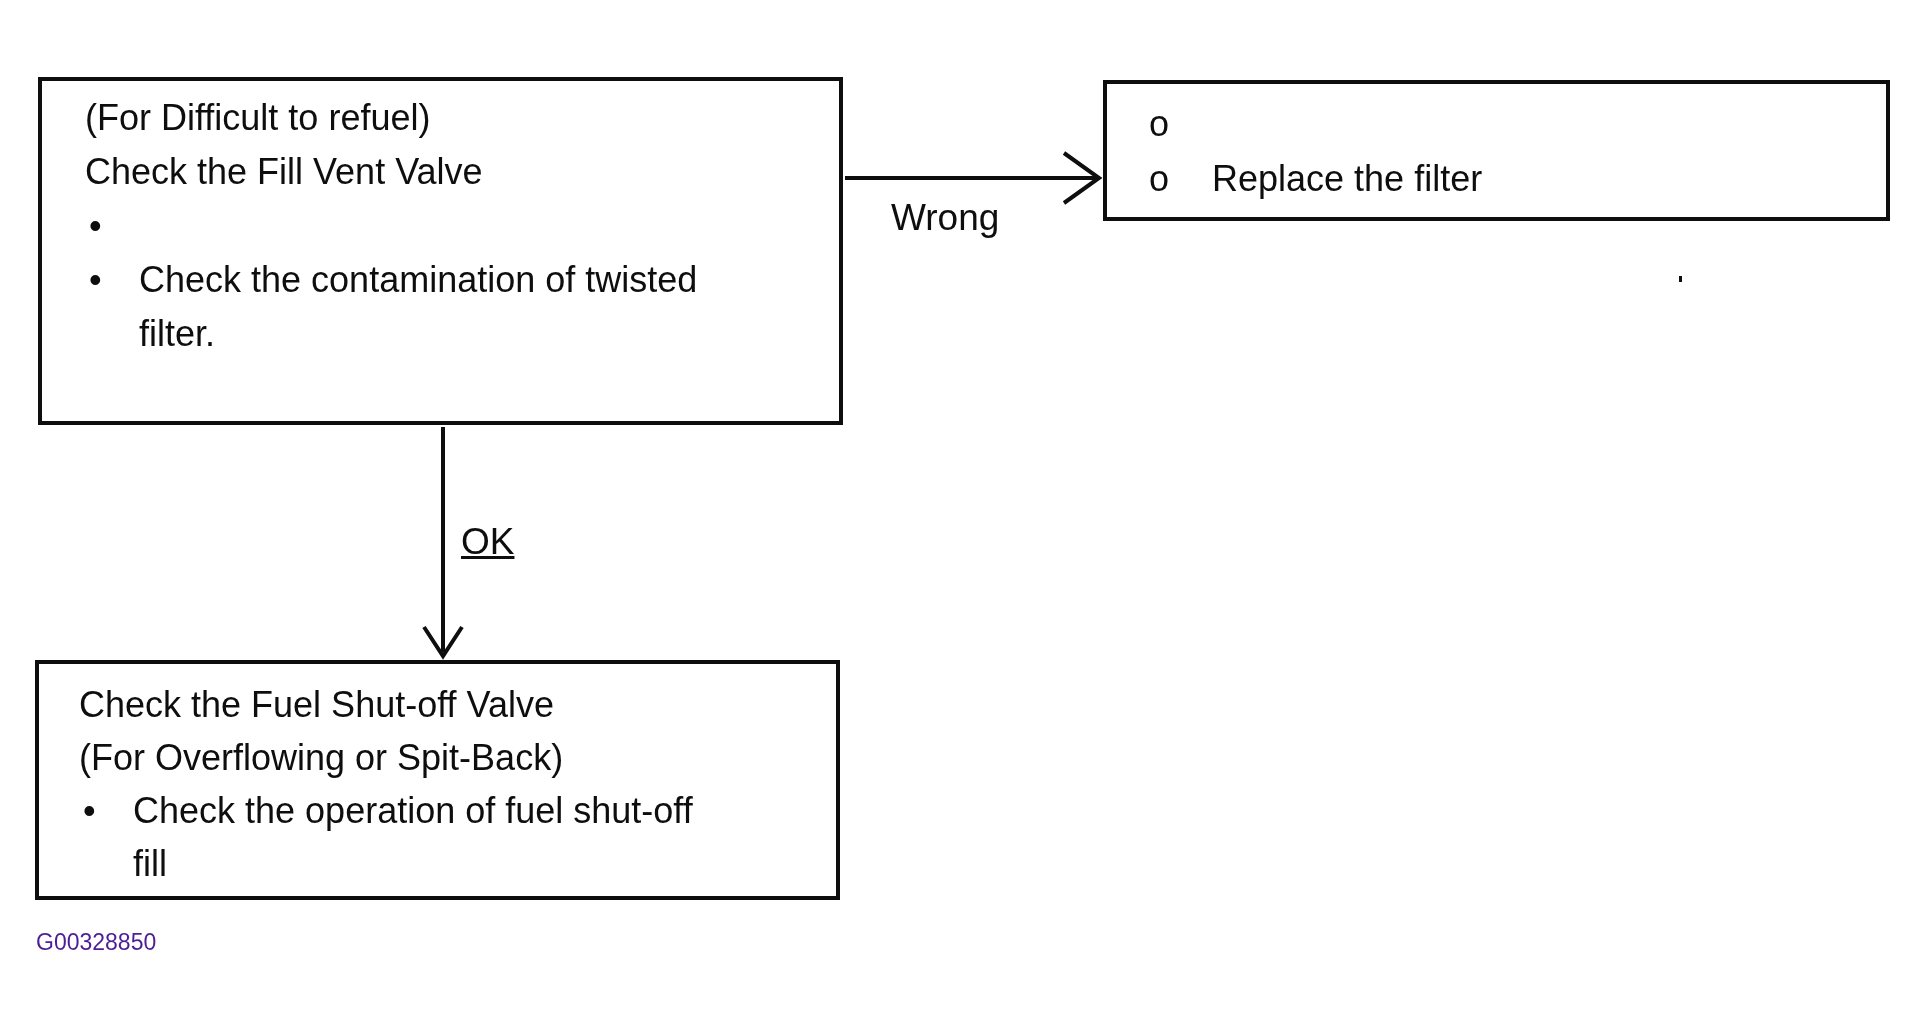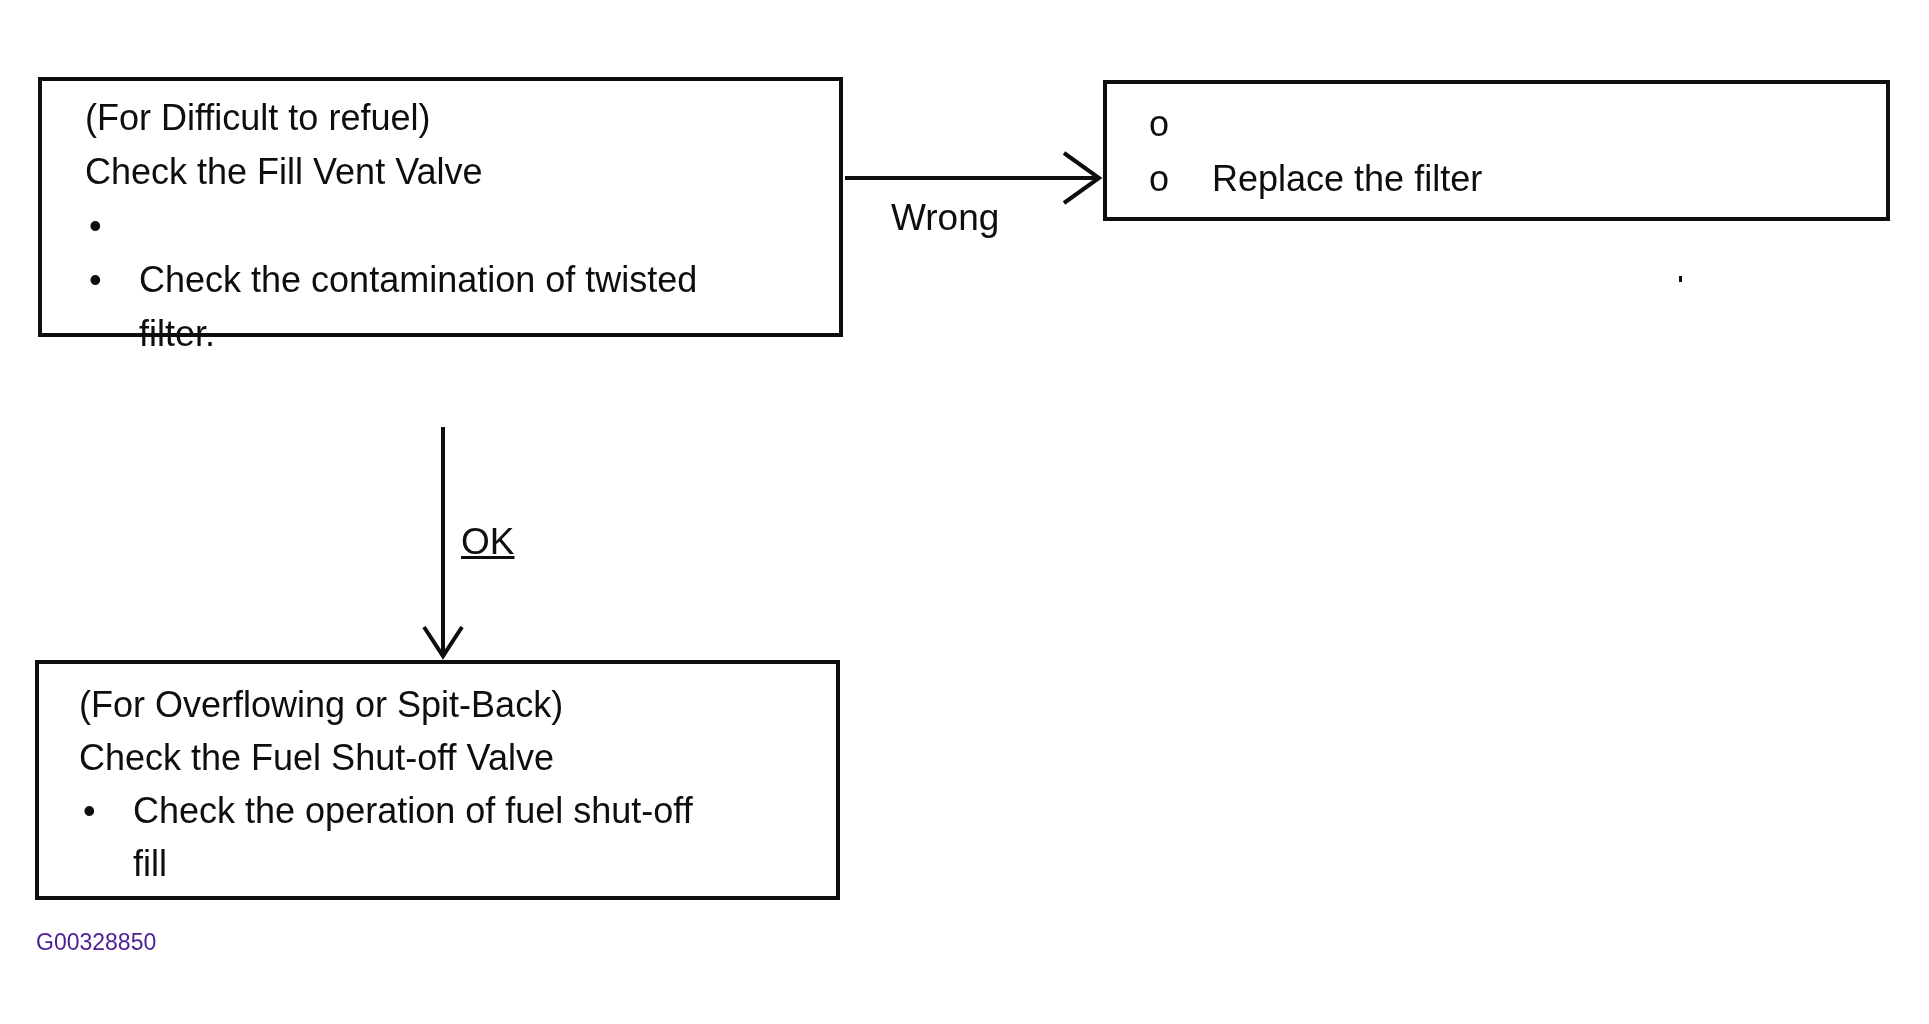--- a/index.html
+++ b/index.html
@@ -18,21 +18,21 @@
   }
   .box {
     position: absolute;
     box-sizing: border-box;
     border: 4px solid #0e0e0e;
     background: #ffffff;
     font-size: 36px;
   }
   .box-fill-vent {
     left: 38px; top: 77px;
-    width: 805px; height: 260px;
+    width: 805px; height: 348px;
     padding: 10px 18px 0 43px;
     line-height: 54px;
   }
   .box-remedy {
     left: 1103px; top: 80px;
     width: 787px; height: 141px;
     padding: 12px 18px 0 40px;
     line-height: 55px;
   }
   .box-fuel-shutoff {
@@ -130,22 +130,22 @@
     <div class="bullet-item">
       <span class="bullet">o</span>
     </div>
     <div class="bullet-item">
       <span class="bullet">o</span>
       <span class="bullet-text">Replace the filter</span>
     </div>
   </div>
 
   <div class="box box-fuel-shutoff">
+    <div class="heading-line">Check the Fuel Shut-off Valve</div>
     <div class="heading-line">(For Overflowing or Spit-Back)</div>
-    <div class="heading-line">Check the Fuel Shut-off Valve</div>
     <div class="bullet-item">
       <span class="bullet">•</span>
       <span class="bullet-text">Check the operation of fuel shut-off
 fill</span>
     </div>
   </div>
 
   <div class="edge-label label-wrong">Wrong</div>
   <div class="edge-label label-ok">OK</div>
 

